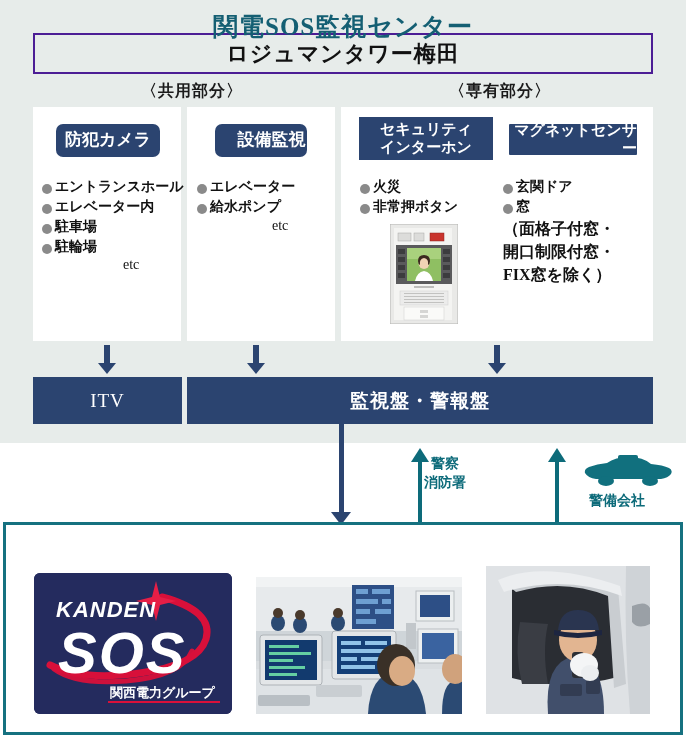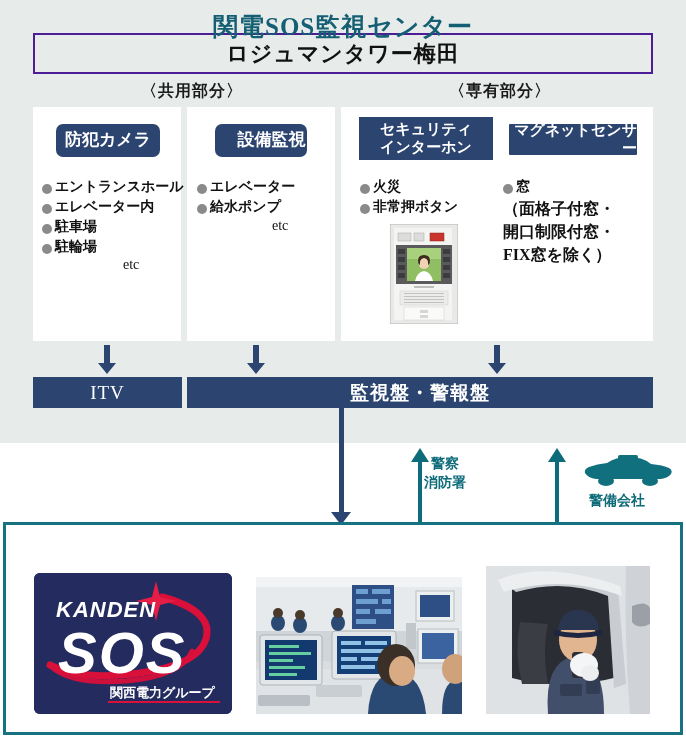--- a/index.html
+++ b/index.html
@@ -184,21 +184,21 @@
   
   .navy-bar {
     position: absolute;
     background: #2b4470;
     color: #ffffff;
     display: flex;
     align-items: center;
     justify-content: center;
     font-size: 19px;
     letter-spacing: 1px;
-    height: 31px;
+    height: 47px;
     top: 377px;
   }
   #bar-itv {
     left: 33px; width: 149px;
     font-family: "Liberation Serif", serif;
   }
   #bar-monitor {
     left: 187px; width: 466px;
     font-weight: bold;
     font-size: 19px;
@@ -369,20 +369,24 @@
     <span class="dot"></span>
     <span>火災</span>
   </div>
   <div class="row">
     <span class="dot"></span>
     <span>非常押ボタン</span>
   </div>
 </div>
 
 <div class="bullet-list" id="list-magnet">
+  <div class="row">
+    <span class="dot"></span>
+    <span>玄関ドア</span>
+  </div>
   <div class="row">
     <span class="dot"></span>
     <span>窓</span>
   </div>
   <div class="sub-note">（面格子付窓・</div>
   <div class="sub-note">開口制限付窓・</div>
   <div class="sub-note">FIX窓を除く）</div>
 </div>
 
 <div id="intercom-device">

